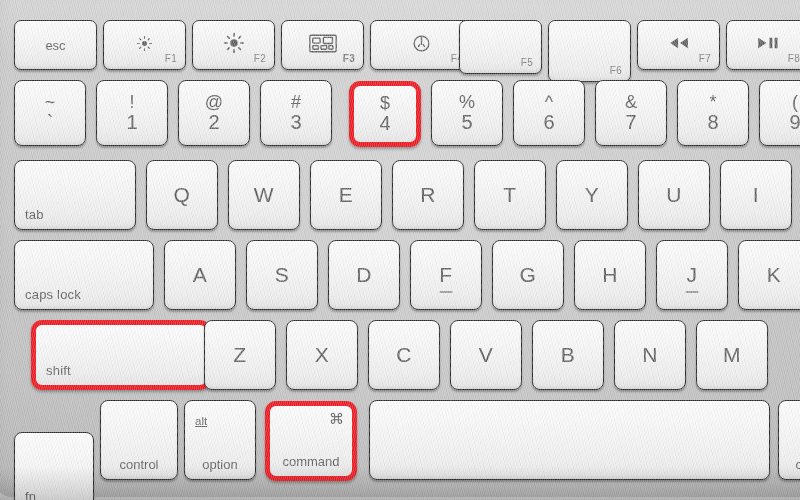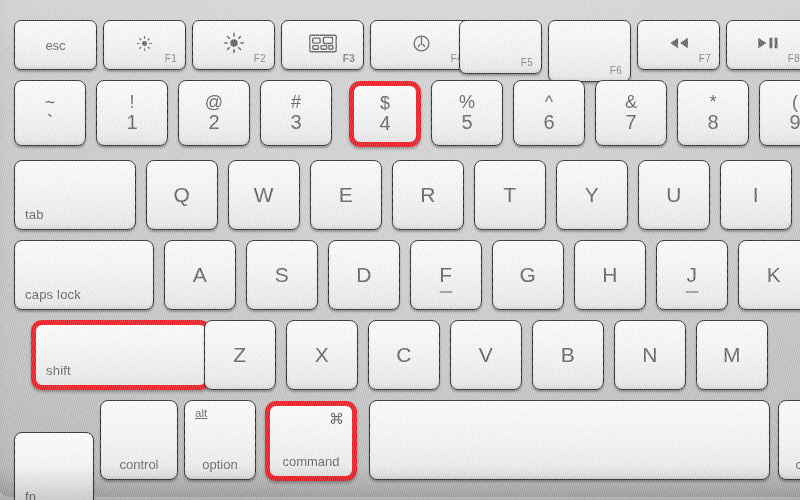--- a/index.html
+++ b/index.html
@@ -73,21 +73,21 @@
   .bl{ 
     position:absolute;left:10px;bottom:7px;font-size:13px;letter-spacing:.2px;
   }
   .bc{ 
     position:absolute;left:0;right:0;bottom:7px;text-align:center;font-size:13px;
   }
   .tr-sym{ 
     position:absolute;right:8px;top:5px;font-size:15px;line-height:1;
   }
   .tl-sym{ 
-    position:absolute;left:10px;top:6px;font-size:11.5px;text-decoration:underline;
+    position:absolute;left:10px;top:14px;font-size:11.5px;text-decoration:underline;
   }
   .fnlabel{
     position:absolute;right:8px;bottom:5px;font-size:10px;color:#7b7b7b;letter-spacing:.3px;
   }
   .fnicon{
     position:absolute;left:0;right:0;top:0;bottom:0;
     display:flex;align-items:center;justify-content:center;
     padding-bottom:4px;
   }
   .esclabel{

